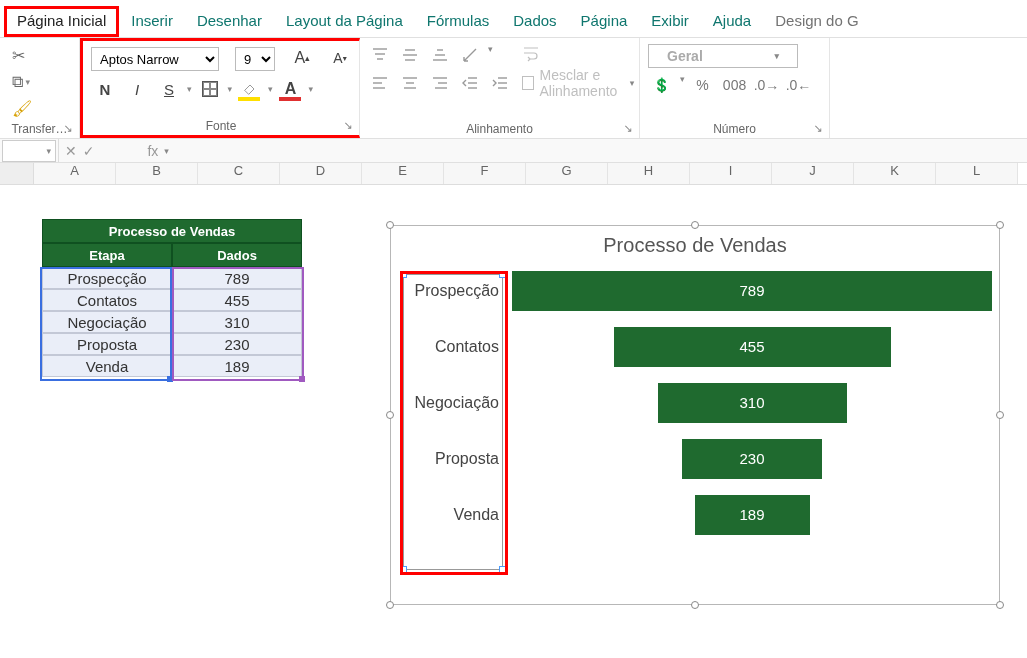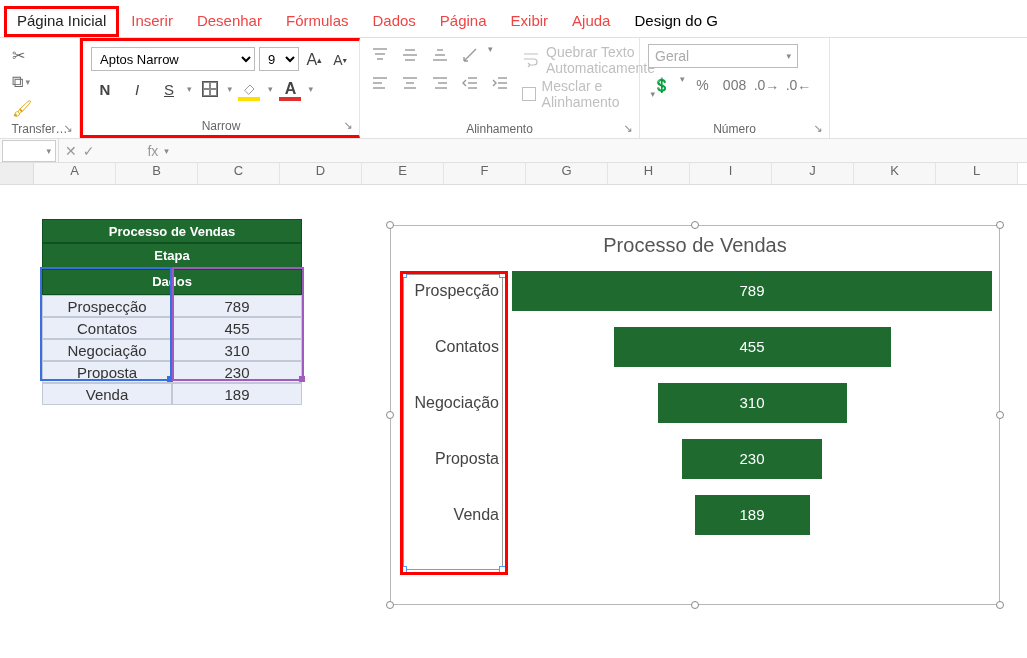--- a/index.html
+++ b/index.html
@@ -1,37 +1,37 @@
 <!DOCTYPE html>
 <html><head>
 <meta charset="utf-8">
 <style>
   * { box-sizing: border-box; margin: 0; padding: 0; font-family: "Segoe UI", sans-serif; }
   body { background: #fff; width: 1027px; height: 658px; overflow: hidden; font-size: 13px; color: #333; }
 
   
   .ribbon-tabs { display: flex; padding: 6px 4px 0 4px; background: #fff; border-bottom: 1px solid #e0e0e0; }
-  .ribbon-tab { padding: 6px 12px 8px; font-size: 15px; color: #ef4444; cursor: pointer; }
+  .ribbon-tab { padding: 6px 12px 8px; font-size: 15px; color: #0f766e; cursor: pointer; }
   .ribbon-tab.active { color: #222; }
-  .ribbon-tab.design { color: #000000; }
+  .ribbon-tab.design { color: #737373; }
   .hl { border: 3px solid #f00; }
   .ribbon-tab.hl { padding: 3px 10px 5px; }
 
   
   .ribbon { display: flex; background: #fff; border-bottom: 1px solid #e0e0e0; }
   .group { position: relative; padding: 6px 8px 18px 8px; border-right: 1px solid #e5e5e5; }
   .group-label { position: absolute; bottom: 2px; left: 0; right: 0; text-align: center; font-size: 12px; color: #666; }
   .group .launcher { position: absolute; right: 4px; bottom: 2px; width: 14px; height: 14px; font-size: 11px; color: #888; text-align: center; }
 
   .clip-col { display: flex; flex-direction: column; gap: 4px; padding-right: 8px;}
   .clip-col .iconbtn { font-size: 16px; color: #666; padding: 2px 4px; display:flex; align-items:center; gap:2px;}
   .caret { font-size: 9px; color: #888; }
 
   .font-group { width: 280px; }
-  .font-top { display: flex; gap: 4px; align-items:flex-end; }
+  .font-top { display: flex; gap: 16px; align-items:flex-start; }
   .font-name { flex:1; height:24px; border:1px solid #bbb; font-size:13px; padding:0 4px; background:#fff;}
   .font-size { width: 40px; height:24px; border:1px solid #bbb; font-size:13px; padding:0 4px; background:#fff;}
   .fontbtn { width:22px; height:22px; display:inline-flex; align-items:center; justify-content:center; font-size:16px; color:#444; background:#fff;}
   .fontbtn.small { font-size: 14px; }
   .font-bottom { display:flex; gap:4px; margin-top:6px; align-items:center;}
   .tool { width:28px; height:24px; display:inline-flex; align-items:center; justify-content:center; font-size:15px; color:#444; }
   .tool.bold { font-weight:700; }
   .tool.italic { font-style:italic; }
   .tool.under { text-decoration:underline; }
   .bordersq { width:16px; height:16px; border:1px solid #555; display:grid; grid-template-columns:1fr 1fr; grid-template-rows:1fr 1fr;}
@@ -47,21 +47,21 @@
   .align-row + .align-row{ margin-top:6px;}
   .ab { width:24px; height:22px; display:inline-flex; align-items:center; justify-content:center; color:#888;}
   .ab svg{width:18px;height:18px;stroke:#999;fill:none;stroke-width:1.4;}
   .align-texts{ display:flex; flex-direction:column; gap:2px; margin-left:10px; font-size:14px; color:#bfbfbf;}
   .align-texts .row{ display:flex; align-items:center; gap:6px;}
   .merge-icon{ width:18px; height:14px; border:1px solid #bfbfbf; display:inline-block;}
   .wrap-icon svg{width:18px;height:18px;stroke:#bfbfbf;fill:none;stroke-width:1.2;}
 
   .number-group{ width:190px;}
   .num-top{ display:flex; gap:4px;}
-  .numfmt{ height:24px; border:1px solid #bbb; padding:0 6px; font-size:14px; color:#aaa; background:#fff; width:150px; display:flex; align-items:center; justify-content:space-between;}
+  .numfmt{ height:24px; border:1px solid #bbb; padding:0 18px; font-size:14px; color:#aaa; background:#fff; width:150px; display:flex; align-items:center; justify-content:space-between;font-weight:bold;}
   .num-bottom{ display:flex; gap:4px; margin-top:6px;}
   .nb { width:28px; height:22px; display:inline-flex; align-items:center; justify-content:center; color:#777; font-size:14px;}
 
   
   .selectionbar{ display:flex; align-items:center; background:#f9f9f9; border-bottom:1px solid #e0e0e0; height:24px;}
   .namebox{ width:54px; height:22px; border:1px solid #ccc; background:#fff; margin:0 2px; display:flex; align-items:center; justify-content:flex-end; padding:0 4px;}
   .fx-area{ display:flex; align-items:center; gap:6px; padding:0 6px; border-left:1px solid #ddd; height:100%;}
   .fx-area .sym{ color:#999; font-size:14px; }
   .fxinput{ flex:1; height:22px; border:none; background:transparent;}
 
@@ -69,21 +69,21 @@
   .colheads{ display:flex; background:#fff; border-bottom:1px solid #ddd; height:22px;}
   .rowhead-corner{ width:34px; border-right:1px solid #ddd; background:#eee;}
   .colhead{ width:82px; border-right:1px solid #e4e4e4; text-align:center; font-size:13px; color:#666; background:#f7f7f7;}
 
   
   .sheet{ position:relative; height:430px; background:#fff; }
 
   
   .datatable{ position:absolute; left:42px; top:34px; width:260px;}
   .datatable .title{ background:#1f6a2f; color:#fff; font-weight:700; text-align:center; height:24px; line-height:24px; border:1px solid #0f5020;}
-  .datatable .heads{ display:flex;flex-direction:column;}
+  .datatable .heads{ display:flex;}
   .datatable .heads div{ flex:1; background:#1f6a2f; color:#fff; font-weight:700; text-align:center; height:24px; line-height:24px; border:1px solid #0f5020;}
   .datatable .row{ display:flex;}
   .datatable .row div{ flex:1; background:#eaeef8; text-align:center; height:22px; line-height:22px; border:1px solid #c3c8d6; font-size:15px;}
   .sel-outline{ position:absolute; border:2px solid #21a366; pointer-events:none;}
   .sel-outline .fillhandle{ position:absolute; right:-3px; bottom:-3px; width:6px; height:6px; background:#21a366;}
 
   
   .chartframe{ position:absolute; left:390px; top:40px; width:610px; height:380px; border:1px solid #b7b7b7; background:#fff;}
   .chart-sel{ position:absolute; width:8px; height:8px; background:#fff; border:1px solid #888; border-radius:50%;}
   .chart-title{ text-align:center; font-size:20px; color:#555; padding:8px 0 6px;}
@@ -97,20 +97,21 @@
   .axis-label-sel .sq{ position:absolute; width:7px; height:7px; background:#fff; border:1px solid #4a9cff;}
   .labels-hl{ position:absolute; border:3px solid #f00; pointer-events:none;}
 </style>
 </head>
 <body>
 
 <div class="ribbon-tabs">
   <div class="ribbon-tab active hl">Página Inicial</div>
   <div class="ribbon-tab">Inserir</div>
   <div class="ribbon-tab">Desenhar</div>
+  <div class="ribbon-tab">Layout da Página</div>
   <div class="ribbon-tab">Fórmulas</div>
   <div class="ribbon-tab">Dados</div>
   <div class="ribbon-tab">Página</div>
   <div class="ribbon-tab">Exibir</div>
   <div class="ribbon-tab">Ajuda</div>
   <div class="ribbon-tab design">Design do G</div>
 </div>
 
 <div class="ribbon">
 
@@ -159,21 +160,21 @@
       <span class="tool fillbtn">
         <svg viewBox="0 0 24 24">
             <path d="M4 14 L12 6 L18 12 L10 20 Z" stroke="#666" fill="none"></path>
           </svg>
         <span class="bar"></span>
       </span>
       <span class="caret">▾</span>
       <span class="tool fontcolor">A<span class="bar"></span></span>
       <span class="caret">▾</span>
     </div>
-    <div class="group-label">Narrow</div>
+    <div class="group-label">Fonte</div>
     <div class="launcher">↘</div>
   </div>
 
   <div class="group align-group">
     <div style="display:flex;">
       <div>
         <div class="align-row">
           <span class="ab">
               <svg viewBox="0 0 18 18">
                 <line x1="2" y1="3" x2="16" y2="3"></line>
@@ -240,21 +241,20 @@
                 <path d="M2 6 L5 9 L2 12"></path>
               </svg>
             </span>
         </div>
       </div>
       <div class="align-texts">
         <div class="row">
           <span class="wrap-icon"><svg viewBox="0 0 18 18">
                 <path d="M2 4 H16 M2 9 H12 a3 3 0 0 1 0 6 H8 M8 15 l-2 -2 M8 15 l-2 2"></path>
               </svg></span>
-          <span>Quebrar Texto Automaticamente</span>
         </div>
         <div class="row">
           <span class="merge-icon"></span>
           <span>Mesclar e Alinhamento</span>
           <span class="caret">▾</span>
         </div>
       </div>
     </div>
     <div class="group-label">Alinhamento</div>
     <div class="launcher">↘</div>

